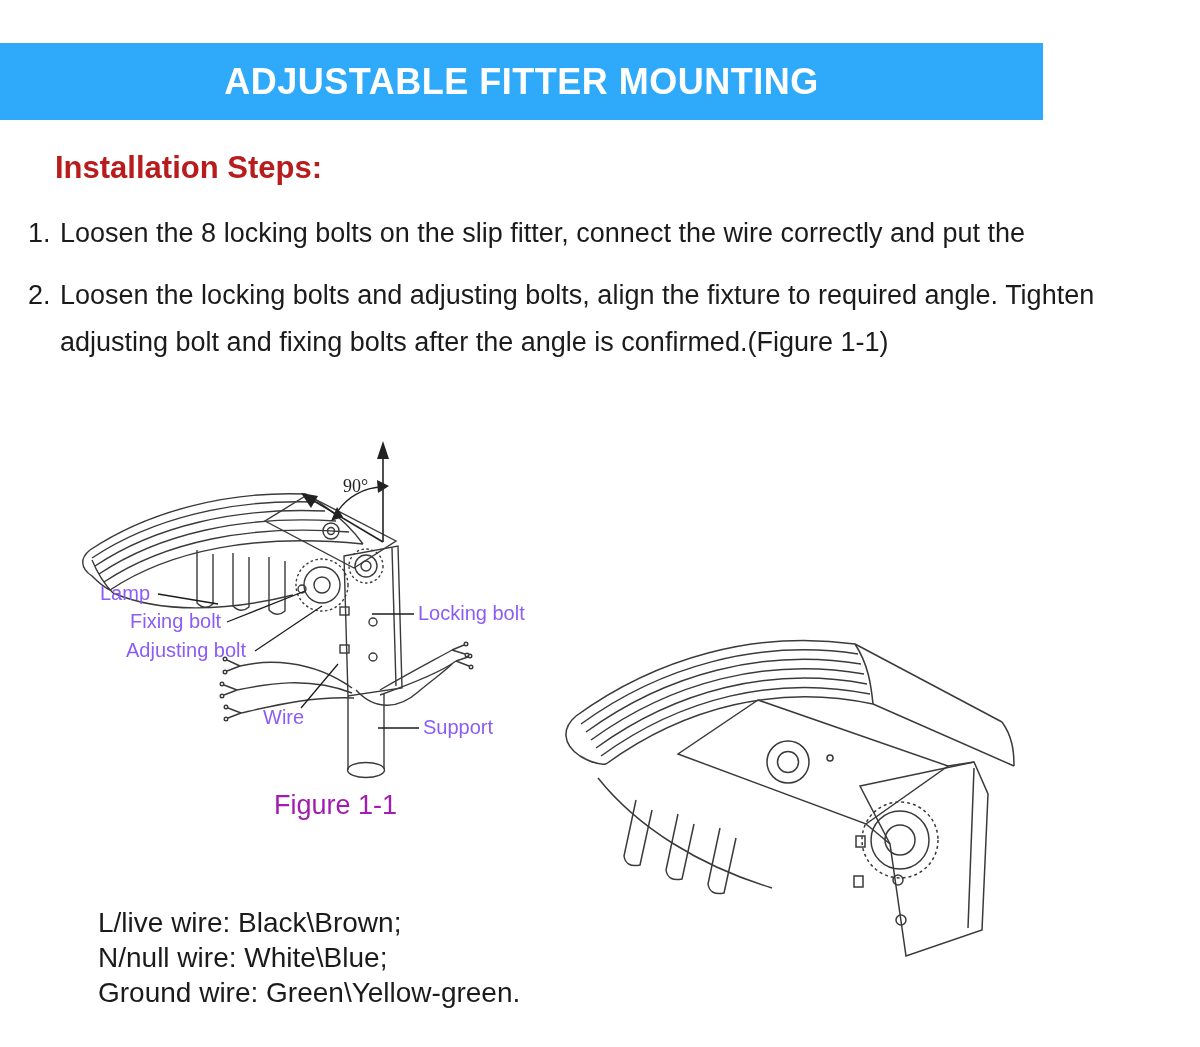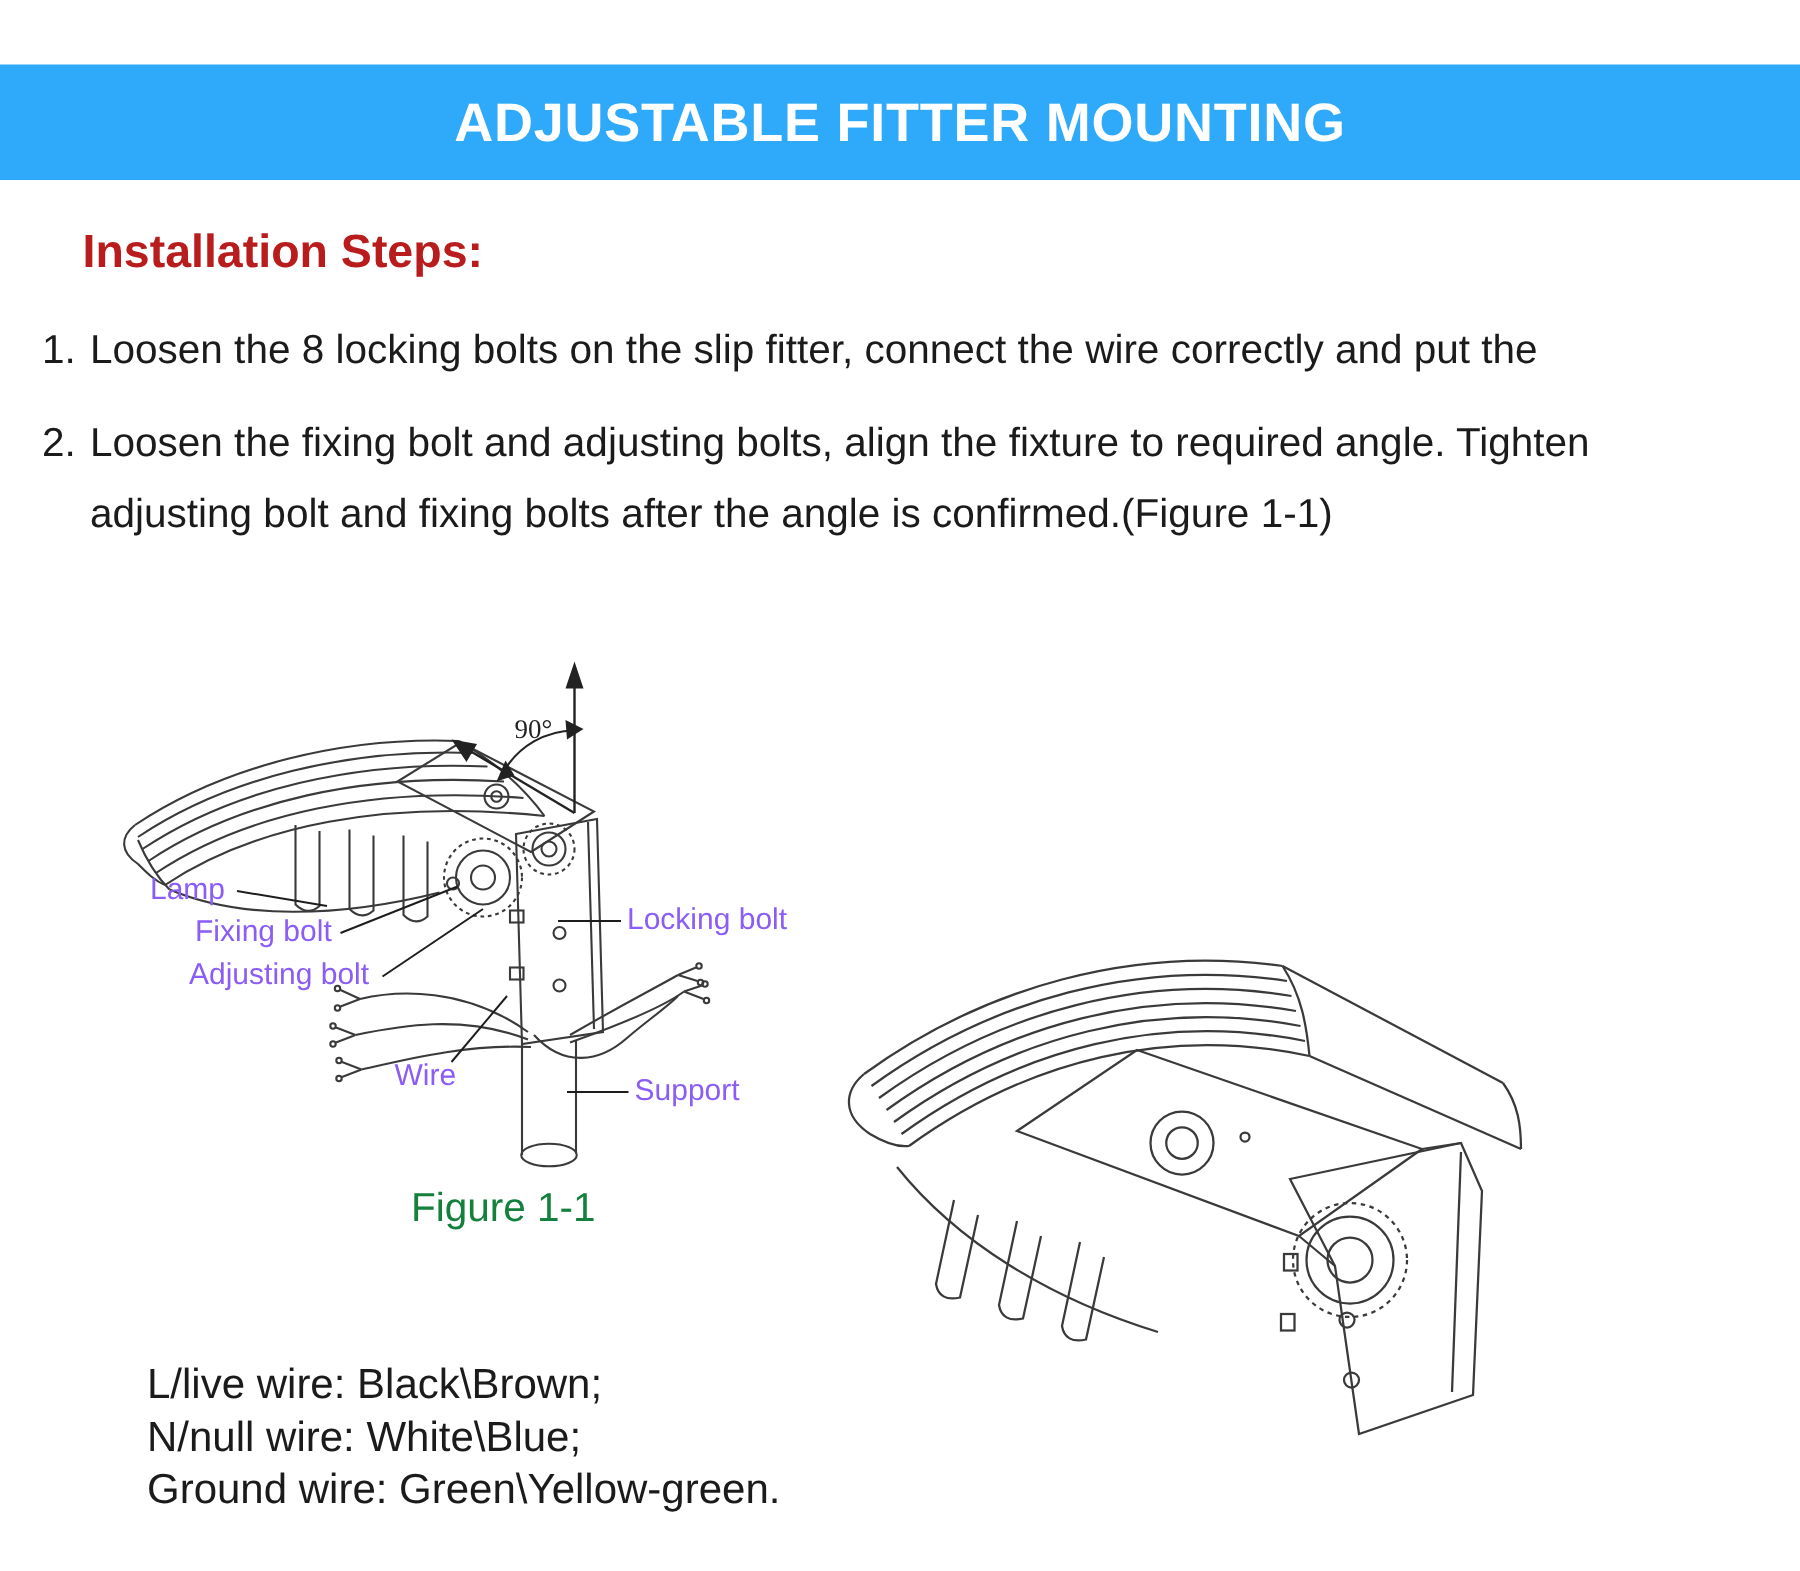--- a/index.html
+++ b/index.html
@@ -1,32 +1,32 @@
 <!DOCTYPE html>
 <html><head>
 <meta charset="utf-8">
 <style>
   html,body{margin:0;padding:0;background:#ffffff;}
   .page{position:relative;width:1200px;height:1047px;background:#ffffff;overflow:hidden;
         font-family:"Liberation Sans",sans-serif;color:#1b1b1b;}
-  .banner{position:absolute;left:0;top:43px;width:1200px;height:77px;background:#2faafb;}
+  .banner{position:absolute;left:0;top:43px;width:1043px;height:77px;background:#2faafb;}
   .banner h1{margin:0;height:77px;line-height:77px;text-align:center;color:#ffffff;
              font-size:36px;font-weight:bold;letter-spacing:0.5px;}
   .install-heading{position:absolute;left:55px;top:150px;margin:0;font-size:31px;font-weight:bold;
              color:#b91c1c;}
   .steps{position:absolute;left:28px;top:210px;width:1160px;}
   .step{display:flex;font-size:27px;line-height:47px;}
   .step + .step{margin-top:15px;}
   .step .num{width:32px;flex:0 0 32px;}
   .step .ln{display:block;white-space:nowrap;}
   .art{position:absolute;left:0;top:0;width:1200px;height:1047px;}
   .lbl{position:absolute;font-size:20px;color:#8b5cf6;white-space:nowrap;}
   .angle{position:absolute;left:343px;top:476px;font-family:"Liberation Serif",serif;
          font-size:18px;color:#222;}
-  .caption{position:absolute;left:274px;top:790px;font-size:27px;color:#15803d;}
+  .caption{position:absolute;left:274px;top:790px;font-size:27px;color:#a21caf;}
   .wire-heading{position:absolute;left:58px;top:858px;margin:0;font-size:30px;font-weight:bold;
          color:#2ea2ea;}
   .wire-lines{position:absolute;left:58px;top:905px;font-size:28px;line-height:35px;margin-left:40px;}
   .wire-lines div{white-space:nowrap;}
 </style>
 </head>
 <body>
 
 <div class="page">
 
@@ -39,21 +39,21 @@
   <div class="steps">
     <div class="step">
       <span class="num">1.</span>
       <span class="txt">
         <span class="ln">Loosen the 8 locking bolts on the slip fitter, connect the wire correctly and put the</span>
       </span>
     </div>
     <div class="step">
       <span class="num">2.</span>
       <span class="txt">
-        <span class="ln">Loosen the fixing bolt and adjusting bolts, align the fixture to required angle. Tighten</span>
+        <span class="ln">Loosen the locking bolts and adjusting bolts, align the fixture to required angle. Tighten</span>
         <span class="ln">adjusting bolt and fixing bolts after the angle is confirmed.(Figure 1-1)</span>
       </span>
     </div>
   </div>
 
   <svg class="art" viewBox="0 0 1200 1047">
 
     <g stroke="#3a3a3a" fill="none" stroke-width="1.4">
 
       <path d="M90,550 C150,510 230,491 306,494"></path>

